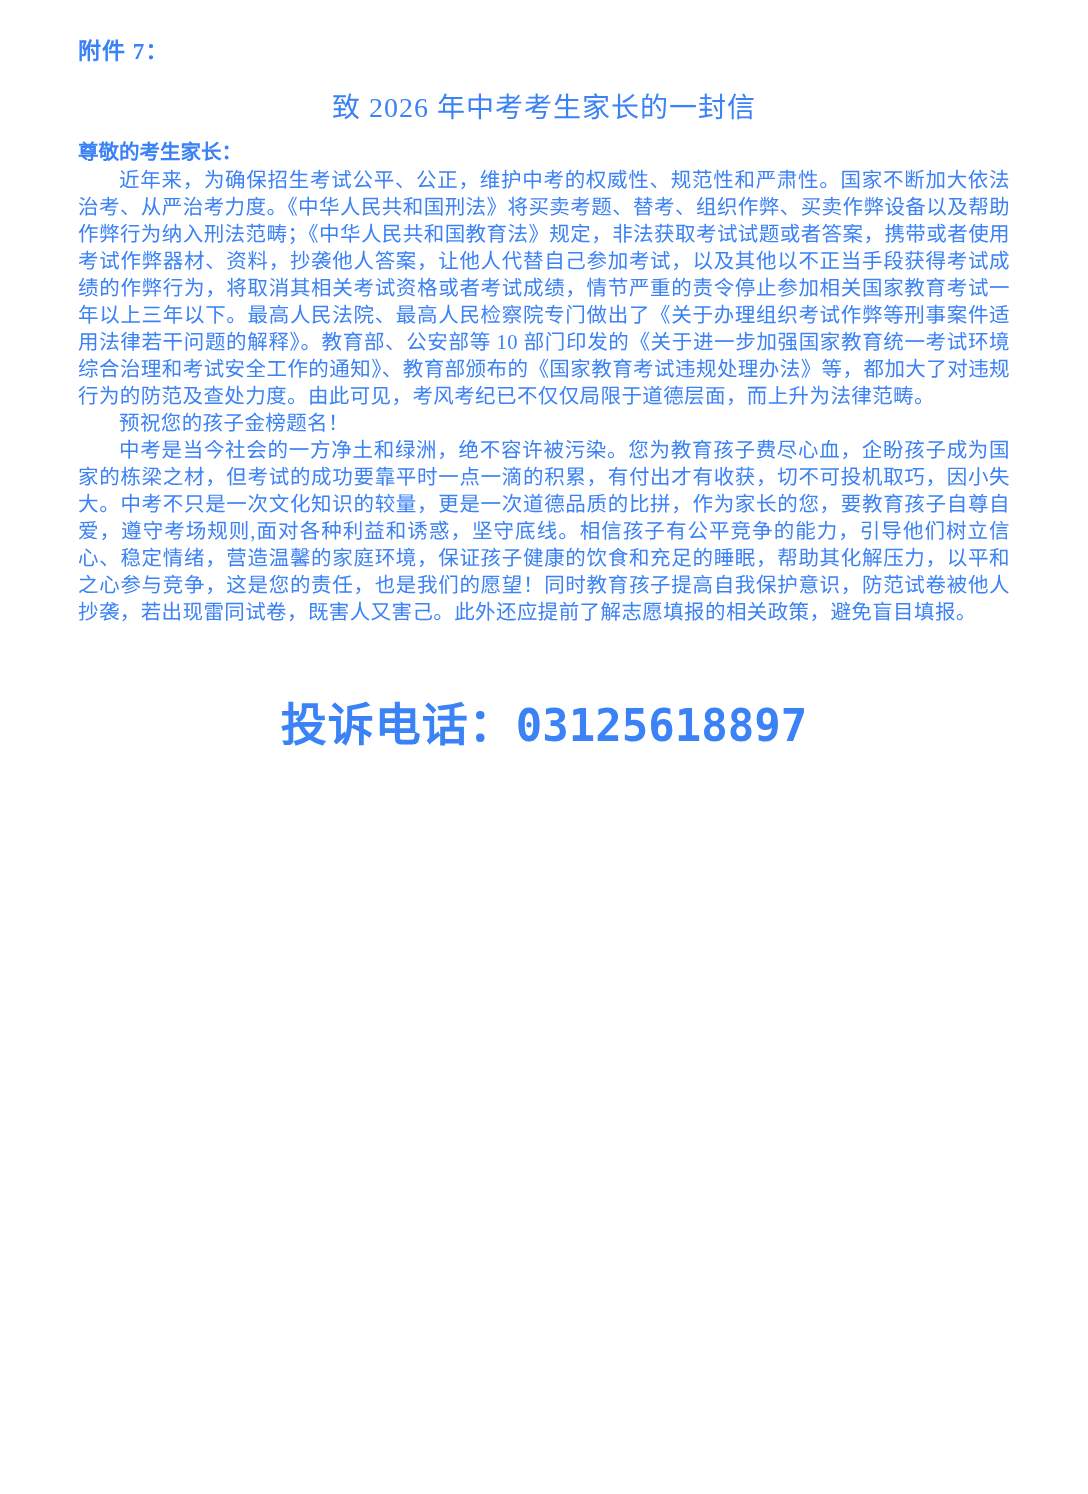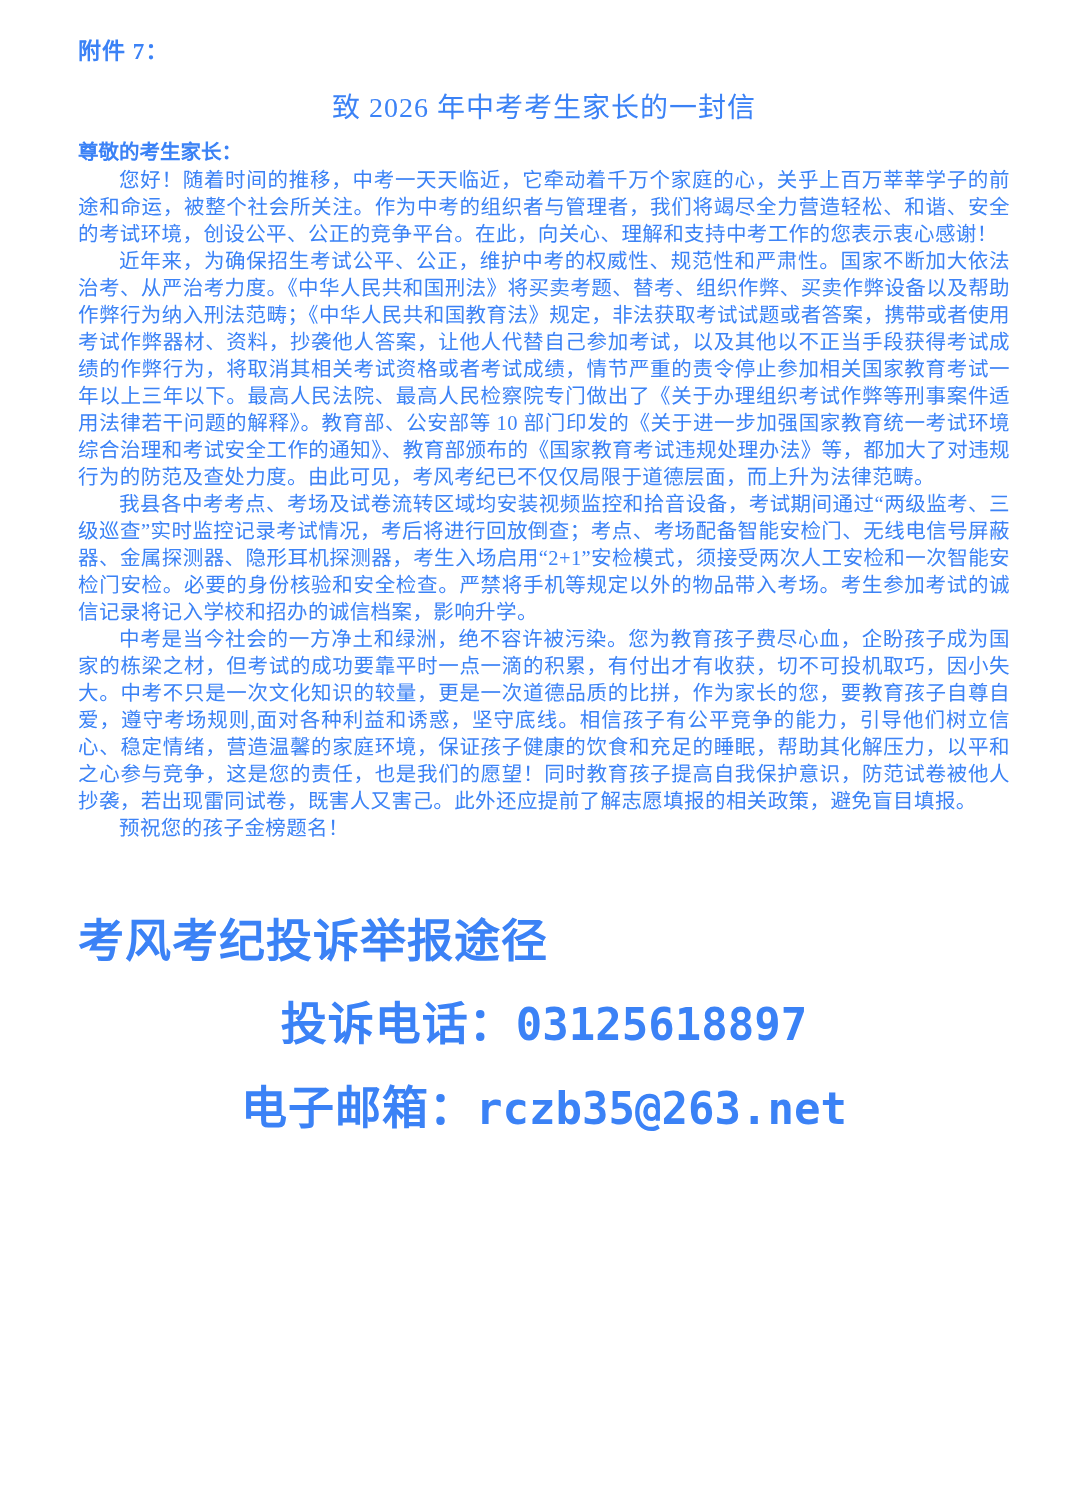--- a/index.html
+++ b/index.html
@@ -84,33 +84,27 @@
 
 <div class="page">
 
   <div class="attachment">附件 7：</div>
 
   <h1 class="title">致 2026 年中考考生家长的一封信</h1>
 
   <div class="salutation">尊敬的考生家长：</div>
 
   <div class="body-text">
-    <p class="para">您好！随着时间的推移，中考一天天临近，它牵动着千万个家庭的心，关乎上百万莘莘学子的前途和命运，被整个社会所关注。作为中考的组织者与管理者，我们将竭尽全力营造轻松、和谐、安全的考试环境，创设公平、公正的竞争平台。在此，向关心、理解和支持中考工作的您表示衷心感谢！</p>
     <p class="para">近年来，为确保招生考试公平、公正，维护中考的权威性、规范性和严肃性。国家不断加大依法治考、从严治考力度。《中华人民共和国刑法》将买卖考题、替考、组织作弊、买卖作弊设备以及帮助作弊行为纳入刑法范畴；《中华人民共和国教育法》规定，非法获取考试试题或者答案，携带或者使用考试作弊器材、资料，抄袭他人答案，让他人代替自己参加考试，以及其他以不正当手段获得考试成绩的作弊行为，将取消其相关考试资格或者考试成绩，情节严重的责令停止参加相关国家教育考试一年以上三年以下。最高人民法院、最高人民检察院专门做出了《关于办理组织考试作弊等刑事案件适用法律若干问题的解释》。教育部、公安部等 10 部门印发的《关于进一步加强国家教育统一考试环境综合治理和考试安全工作的通知》、教育部颁布的《国家教育考试违规处理办法》等，都加大了对违规行为的防范及查处力度。由此可见，考风考纪已不仅仅局限于道德层面，而上升为法律范畴。</p>
-    <p class="para">我县各中考考点、考场及试卷流转区域均安装视频监控和拾音设备，考试期间通过“两级监考、三级巡查”实时监控记录考试情况，考后将进行回放倒查；考点、考场配备智能安检门、无线电信号屏蔽器、金属探测器、隐形耳机探测器，考生入场启用“2+1”安检模式，须接受两次人工安检和一次智能安检门安检。必要的身份核验和安全检查。严禁将手机等规定以外的物品带入考场。考生参加考试的诚信记录将记入学校和招办的诚信档案，影响升学。</p>
+    <p class="para">预祝您的孩子金榜题名！</p>
     <p class="para">中考是当今社会的一方净土和绿洲，绝不容许被污染。您为教育孩子费尽心血，企盼孩子成为国家的栋梁之材，但考试的成功要靠平时一点一滴的积累，有付出才有收获，切不可投机取巧，因小失大。中考不只是一次文化知识的较量，更是一次道德品质的比拼，作为家长的您，要教育孩子自尊自爱，遵守考场规则,面对各种利益和诱惑，坚守底线。相信孩子有公平竞争的能力，引导他们树立信心、稳定情绪，营造温馨的家庭环境，保证孩子健康的饮食和充足的睡眠，帮助其化解压力，以平和之心参与竞争，这是您的责任，也是我们的愿望！同时教育孩子提高自我保护意识，防范试卷被他人抄袭，若出现雷同试卷，既害人又害己。此外还应提前了解志愿填报的相关政策，避免盲目填报。</p>
-    <p class="para">预祝您的孩子金榜题名！</p>
   </div>
 
 
   <div class="report">
-    <div class="report-heading">考风考纪投诉举报途径</div>
 
     <div class="report-line">
       <span>投诉电话：</span><span class="report-value">03125618897</span>
     </div>
 
-    <div class="report-line">
-      <span>电子邮箱：</span><span class="report-value">rczb35@263.net</span>
-    </div>
   </div>
 
 </div>
 
 </body></html>

